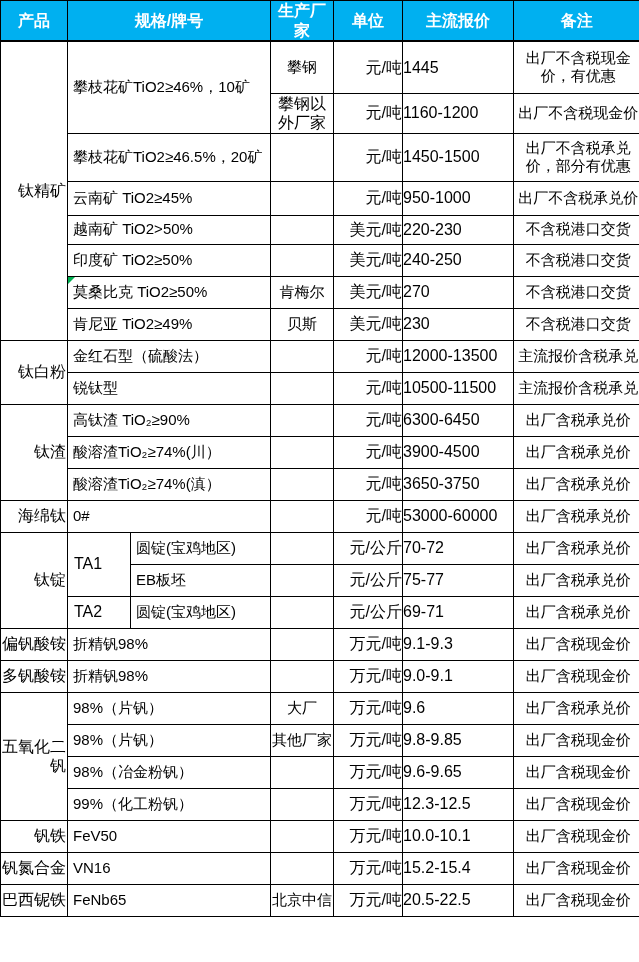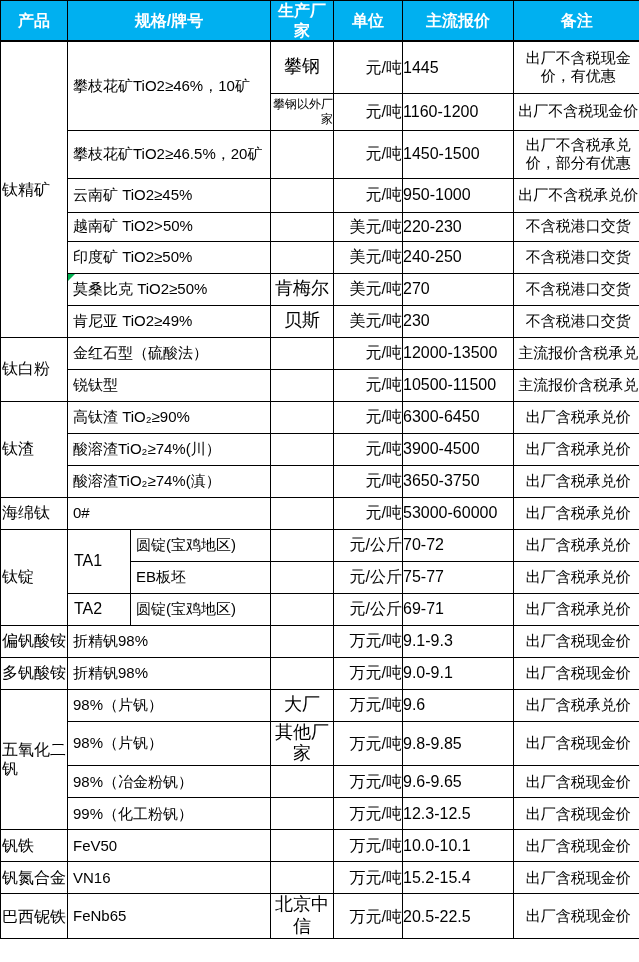--- a/index.html
+++ b/index.html
@@ -32,41 +32,41 @@
     color: #ffffff;
     font-size: 16px;
     font-weight: bold;
     text-align: center;
     border-bottom-width: 2px;
   }
   .price-table th:last-child,
   .price-table td:last-child { border-right: none; }
 
   td.product {
-    text-align: left;
+    text-align: right;
     font-size: 16px;
     padding: 0 1px;
   }
   td.spec {
     text-align: left;
     font-size: 15px;
     padding: 1px 2px 1px 5px;
     position: relative;
   }
   td.grade {
     text-align: left;
     font-size: 16px;
     padding-left: 6px;
   }
   td.mfr {
     text-align: center;
-    font-size: 18px;
+    font-size: 15px;
     padding: 0;
   }
-  td.mfr.small { font-size: 12px; text-align: right; }
+  td.mfr.small { font-size: 16px; }
   td.unit {
     text-align: right;
     font-size: 16px;
     padding-left: 3px;
   }
   td.price {
     text-align: left;
     font-size: 16px;
   }
   td.note {

